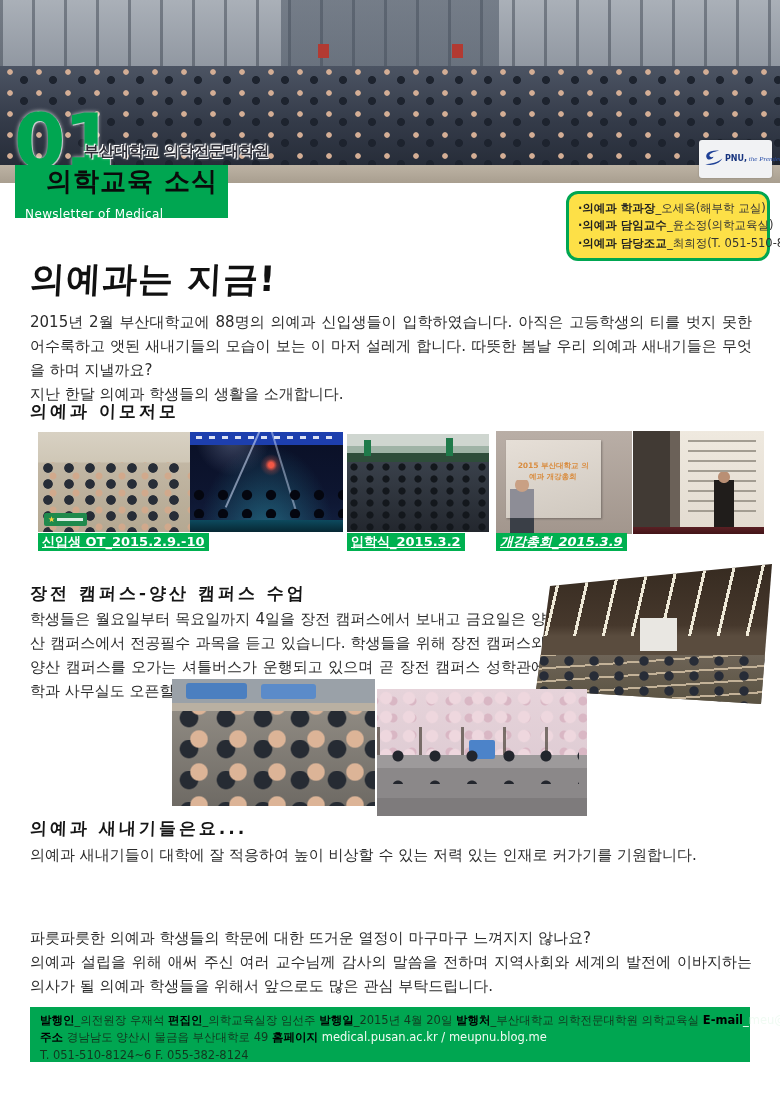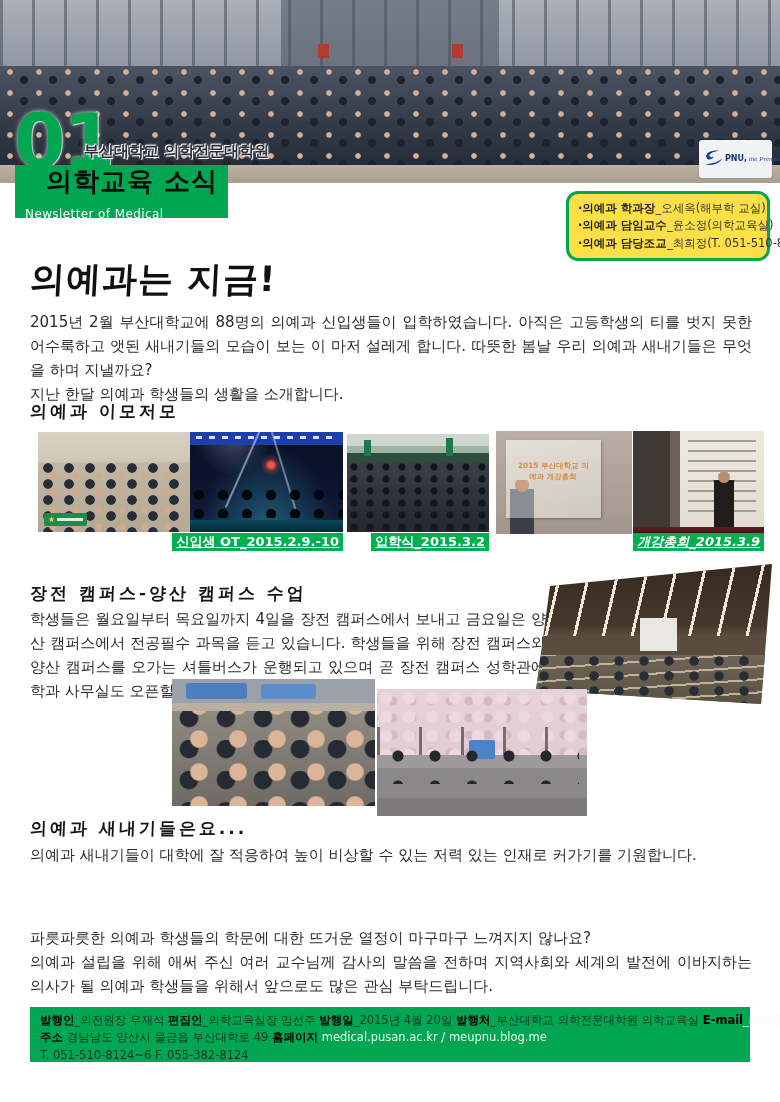--- a/index.html
+++ b/index.html
@@ -120,21 +120,21 @@
       linear-gradient(180deg,#efe9df,#e2dbd0); }
   .ph-screen2 .lines { left:42%; top:9%; width:52%; height:74%;
     background:repeating-linear-gradient(180deg,#a39d92 0 2px, transparent 2px 10px); }
   .ph-screen2 .person { left:62%; bottom:6%; width:20px; height:56px;
     background:
       radial-gradient(circle at 50% 9%, #b98f74 5.5px, transparent 6.5px),
       linear-gradient(180deg, transparent 15%, #201d1b 15%); border-radius:5px 5px 0 0; }
   .ph-screen2 .seats { left:0; right:0; bottom:0; height:7%;
     background:linear-gradient(180deg,#5a2024,#431418); }
 
-  .cap-row { position:absolute; top:533px; height:18px; display:flex; justify-content:flex-end; }
+  .cap-row { position:absolute; top:533px; height:18px; display:flex; justify-content:flex-start; }
   .cap1 { left:38px; width:305px; } .cap2 { left:347px; width:142px; } .cap3 { left:496px; width:268px;font-style:italic; }
   .caption { background:#00b050; color:#ffffff; font-size:13px; font-weight:600; line-height:18px;
     padding:0 4px; text-decoration:underline; white-space:nowrap; }
 
   .ph-tilted { left:534px; top:556px; width:242px; height:154px; background:transparent;
     clip-path:polygon(16px 30px, 238px 8px, 227px 148px, 2px 134px); }
   .ph-tilted .base { inset:0; background:linear-gradient(180deg,#34291f 0,#46382c 45%,#5a4c3e 52%,#5a4c3e 66%,#6e6456 100%); }
   .ph-tilted .ceil { left:0; right:0; top:0; height:52%;
     background:repeating-linear-gradient(103deg, rgba(255,250,232,.92) 0 3px, rgba(255,250,232,0) 3px 28px); }
   .ph-tilted .screen { left:44%; top:40%; width:15%; height:22%; background:#e9e7e2; }

